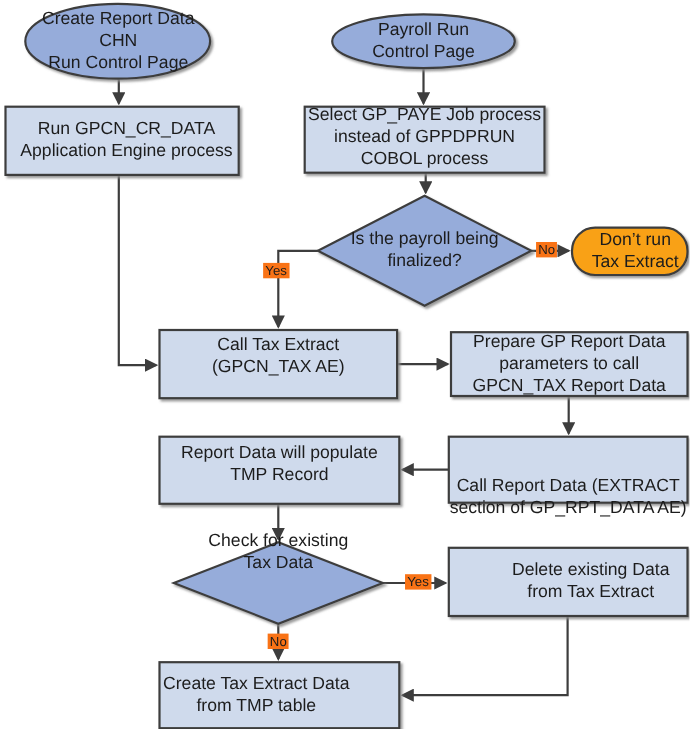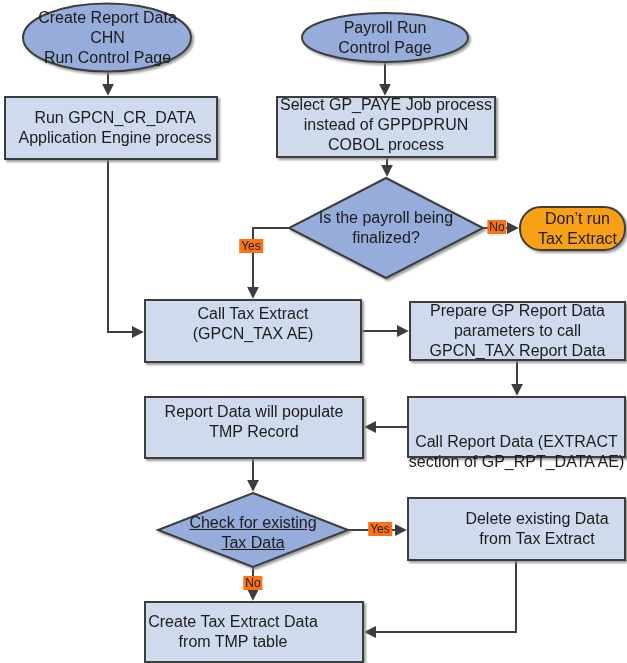--- a/index.html
+++ b/index.html
@@ -100,21 +100,21 @@
 Tax Extract</div>
   <div class="node-label" style="left:145px; top:300px; width:216px; height:48px;">Call Tax Extract
 (GPCN_TAX AE)</div>
   <div class="node-label" style="left:410px; top:302px; width:215px; height:58px;border-radius:18px;">Prepare GP Report Data
 parameters to call
 GPCN_TAX Report Data</div>
   <div class="node-label" style="left:408px; top:397px; width:217px; height:60px;margin-top:25px;">Call Report Data (EXTRACT
 section of GP_RPT_DATA AE)</div>
   <div class="node-label" style="left:145px; top:397px; width:218px; height:50px;">Report Data will populate
 TMP Record</div>
-  <div class="node-label" style="left:158px; top:496px; width:190px; height:74px;text-decoration:underline;">Check for existing
+  <div class="node-label" style="left:158px; top:465px; width:190px; height:74px;">Check for existing
 Tax Data</div>
   <div class="node-label" style="left:408px; top:498px; width:258px; height:62px;">Delete existing Data
 from Tax Extract</div>
   <div class="node-label" style="left:145px; top:602px; width:176px; height:60px;">Create Tax Extract Data
 from TMP table</div>
 
   <span class="edge-label" style="left:497px; top:227px;">No</span>
   <span class="edge-label" style="left:251px; top:246px;">Yes</span>
   <span class="edge-label" style="left:380px; top:529px;">Yes</span>
   <span class="edge-label" style="left:253px; top:583px;">No</span>

